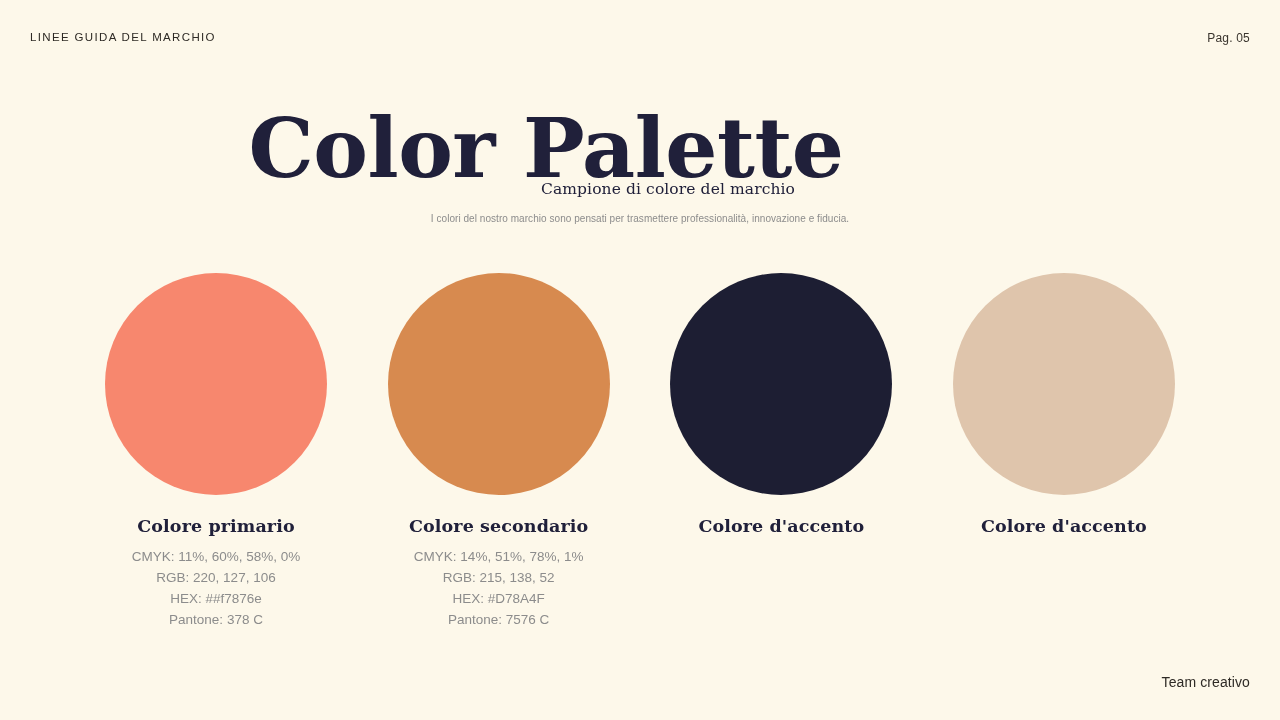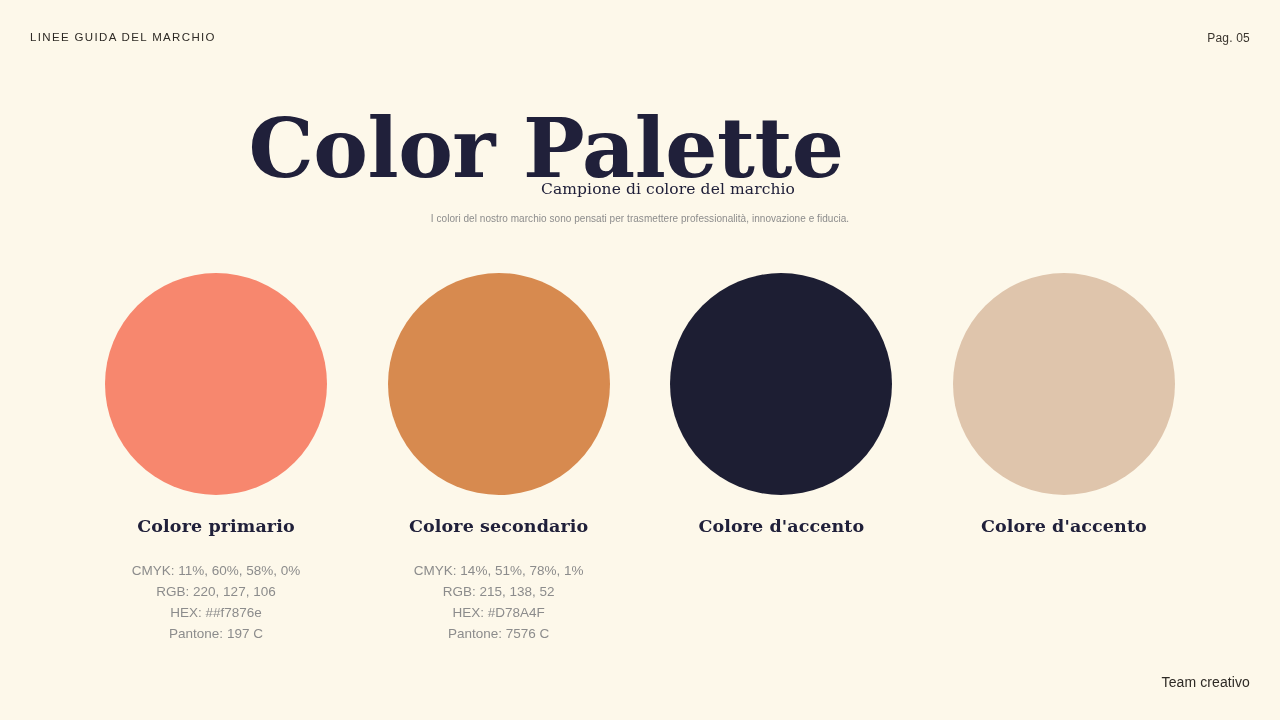--- a/index.html
+++ b/index.html
@@ -111,21 +111,21 @@
     margin-top: 21px;
     font-family: "DejaVu Serif", "Liberation Serif", serif;
     font-weight: 700;
     font-size: 17.5px;
     color: #20203A;
     text-align: center;
     letter-spacing: 0.1px;
     white-space: nowrap;
   }
   .swatch-specs {
-    margin-top: 24px;
+    margin-top: 10px;
     text-align: center;
     font-size: 13.5px;
     line-height: 21px;
     color: #8C8C8C;
     white-space: nowrap;
   }
 
   
   .footer {
     position: absolute;
@@ -154,21 +154,21 @@
 
   <div class="swatch-row">
 
     <div class="swatch">
       <div class="swatch-circle" style="background:#F7876E;"></div>
       <div class="swatch-name">Colore primario</div>
       <div class="swatch-specs">
         <div>CMYK: 11%, 60%, 58%, 0%</div>
         <div>RGB: 220, 127, 106</div>
         <div>HEX: ##f7876e</div>
-        <div>Pantone: 197 C</div>
+        <div>Pantone: 378 C</div>
       </div>
     </div>
 
     <div class="swatch">
       <div class="swatch-circle" style="background:#D78A4F;"></div>
       <div class="swatch-name">Colore secondario</div>
       <div class="swatch-specs">
         <div>CMYK: 14%, 51%, 78%, 1%</div>
         <div>RGB: 215, 138, 52</div>
         <div>HEX: #D78A4F</div>

